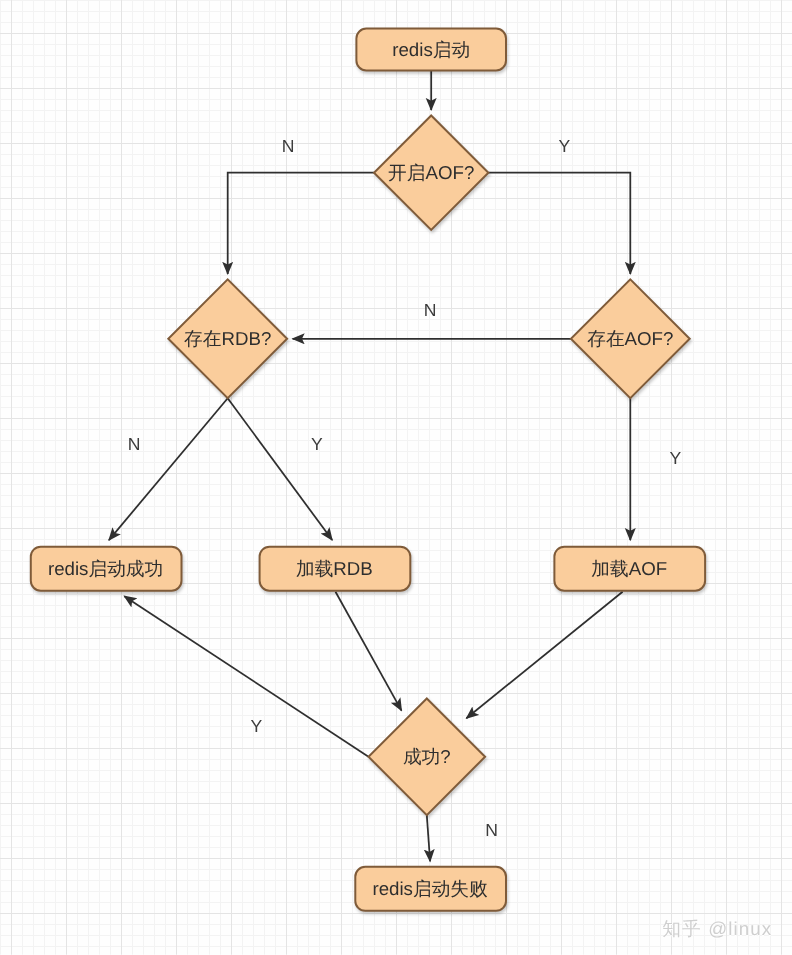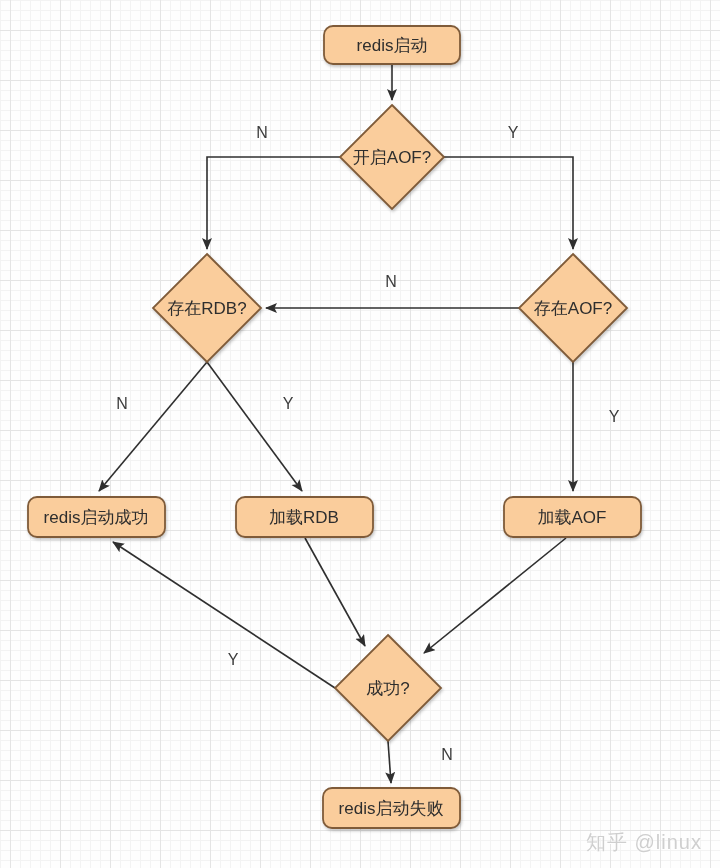--- a/index.html
+++ b/index.html
@@ -30,21 +30,21 @@
   .edge-label{
     font-family:"Liberation Sans","DejaVu Sans",sans-serif;
     font-size:16px;
     fill:#3c3c3c;
   }
   .edge{fill:none;stroke-width:1.6;}
   .watermark{
     position:absolute;
     right:18px;
     bottom:12px;
-    font-size:20px;
+    font-size:17px;
     color:#cfcfcf;
     text-shadow:0 1px 0 #ffffff;
     letter-spacing:1px;
   }
 </style>
 </head>
 <body>
 
 <div class="canvas">
   <svg width="720" height="868" viewBox="0 0 720 868">

